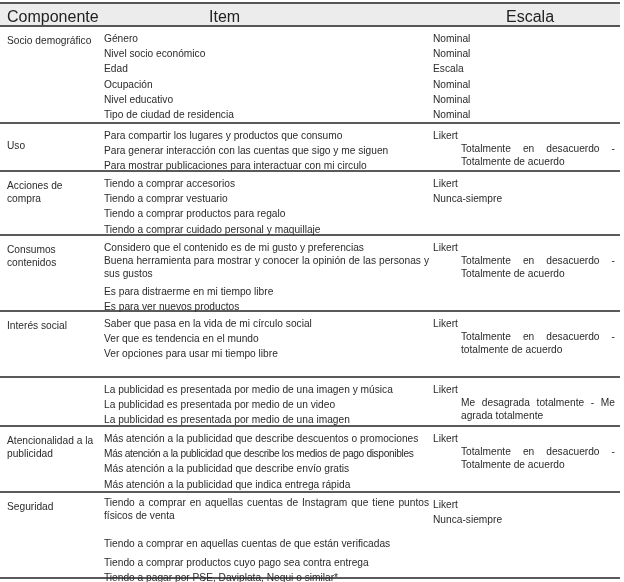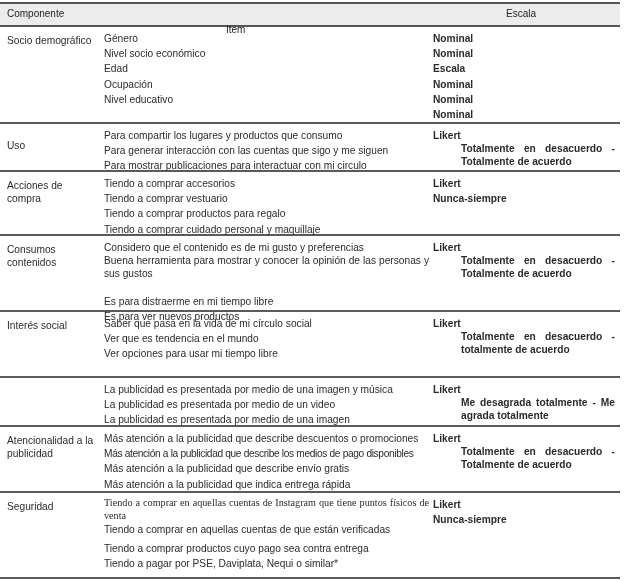--- a/index.html
+++ b/index.html
@@ -6,56 +6,57 @@
   body {
     width: 624px; height: 582px; overflow: hidden; position: relative;
     font-family: "Liberation Sans", sans-serif; color: #2b2b2b;
   }
   .table {
     position: absolute; left: 0; top: 2px; width: 620px;
     border-top: 2px solid #555555;
   }
   .header {
     height: 21px; background: #ececec; border-bottom: 2px solid #555555;
-    position: relative; font-size: 10px; color: #222;
+    position: relative; font-size: 16px; color: #222;
   }
   .header span { position: absolute; top: 4px; }
   .h-comp { left: 7px; }
-  .h-item { left: 226px; margin-top: 16px; }
+  .h-item { left: 209px; }
   .h-esc { left: 506px; }
   .group {
     position: relative; border-bottom: 2px solid #5a5a5a;
     font-size: 10.2px; line-height: 15.2px;
   }
   .comp { position: absolute; left: 7px; width: 92px; top: 7px; line-height: 13px; }
   .items { position: absolute; left: 104px; width: 325px; top: 4px; }
   .item { margin: 0; }
-  .esc { position: absolute; left: 433px; width: 182px; top: 4px; font-weight: bold; }
+  .esc { position: absolute; left: 433px; width: 182px; top: 4px; }
   .esc .just { text-align: justify; line-height: 12.5px; margin-left: 28px; }
-  .item.wrap { line-height: 12.5px; text-align: justify; margin-bottom: 14px; }
-  .item.wrap-tight { text-align: justify; line-height: 12.5px; margin-bottom: 0; font-family: Liberation Serif, serif;}
+  .item.wrap { line-height: 12.5px; text-align: justify; margin-bottom: 4px; }
+  .item.wrap-tight { text-align: justify; line-height: 12.5px; margin-bottom: 14px;}
 </style>
 </head>
 <body>
 
 <div class="table">
   <div class="header">
     <span class="h-comp">Componente</span>
     <span class="h-item">Item</span>
     <span class="h-esc">Escala</span>
   </div>
 
   <div class="group" style="height:95px;">
     <div class="comp">Socio demográfico</div>
     <div class="items">
       <div class="item">Género</div>
       <div class="item">Nivel socio económico</div>
       <div class="item">Edad</div>
       <div class="item">Ocupación</div>
       <div class="item">Nivel educativo</div>
+      <div class="item">Tipo de ciudad de residencia</div>
     </div>
     <div class="esc">
       <div>Nominal</div>
       <div>Nominal</div>
       <div>Escala</div>
       <div>Nominal</div>
       <div>Nominal</div>
       <div>Nominal</div>
     </div>
   </div>

